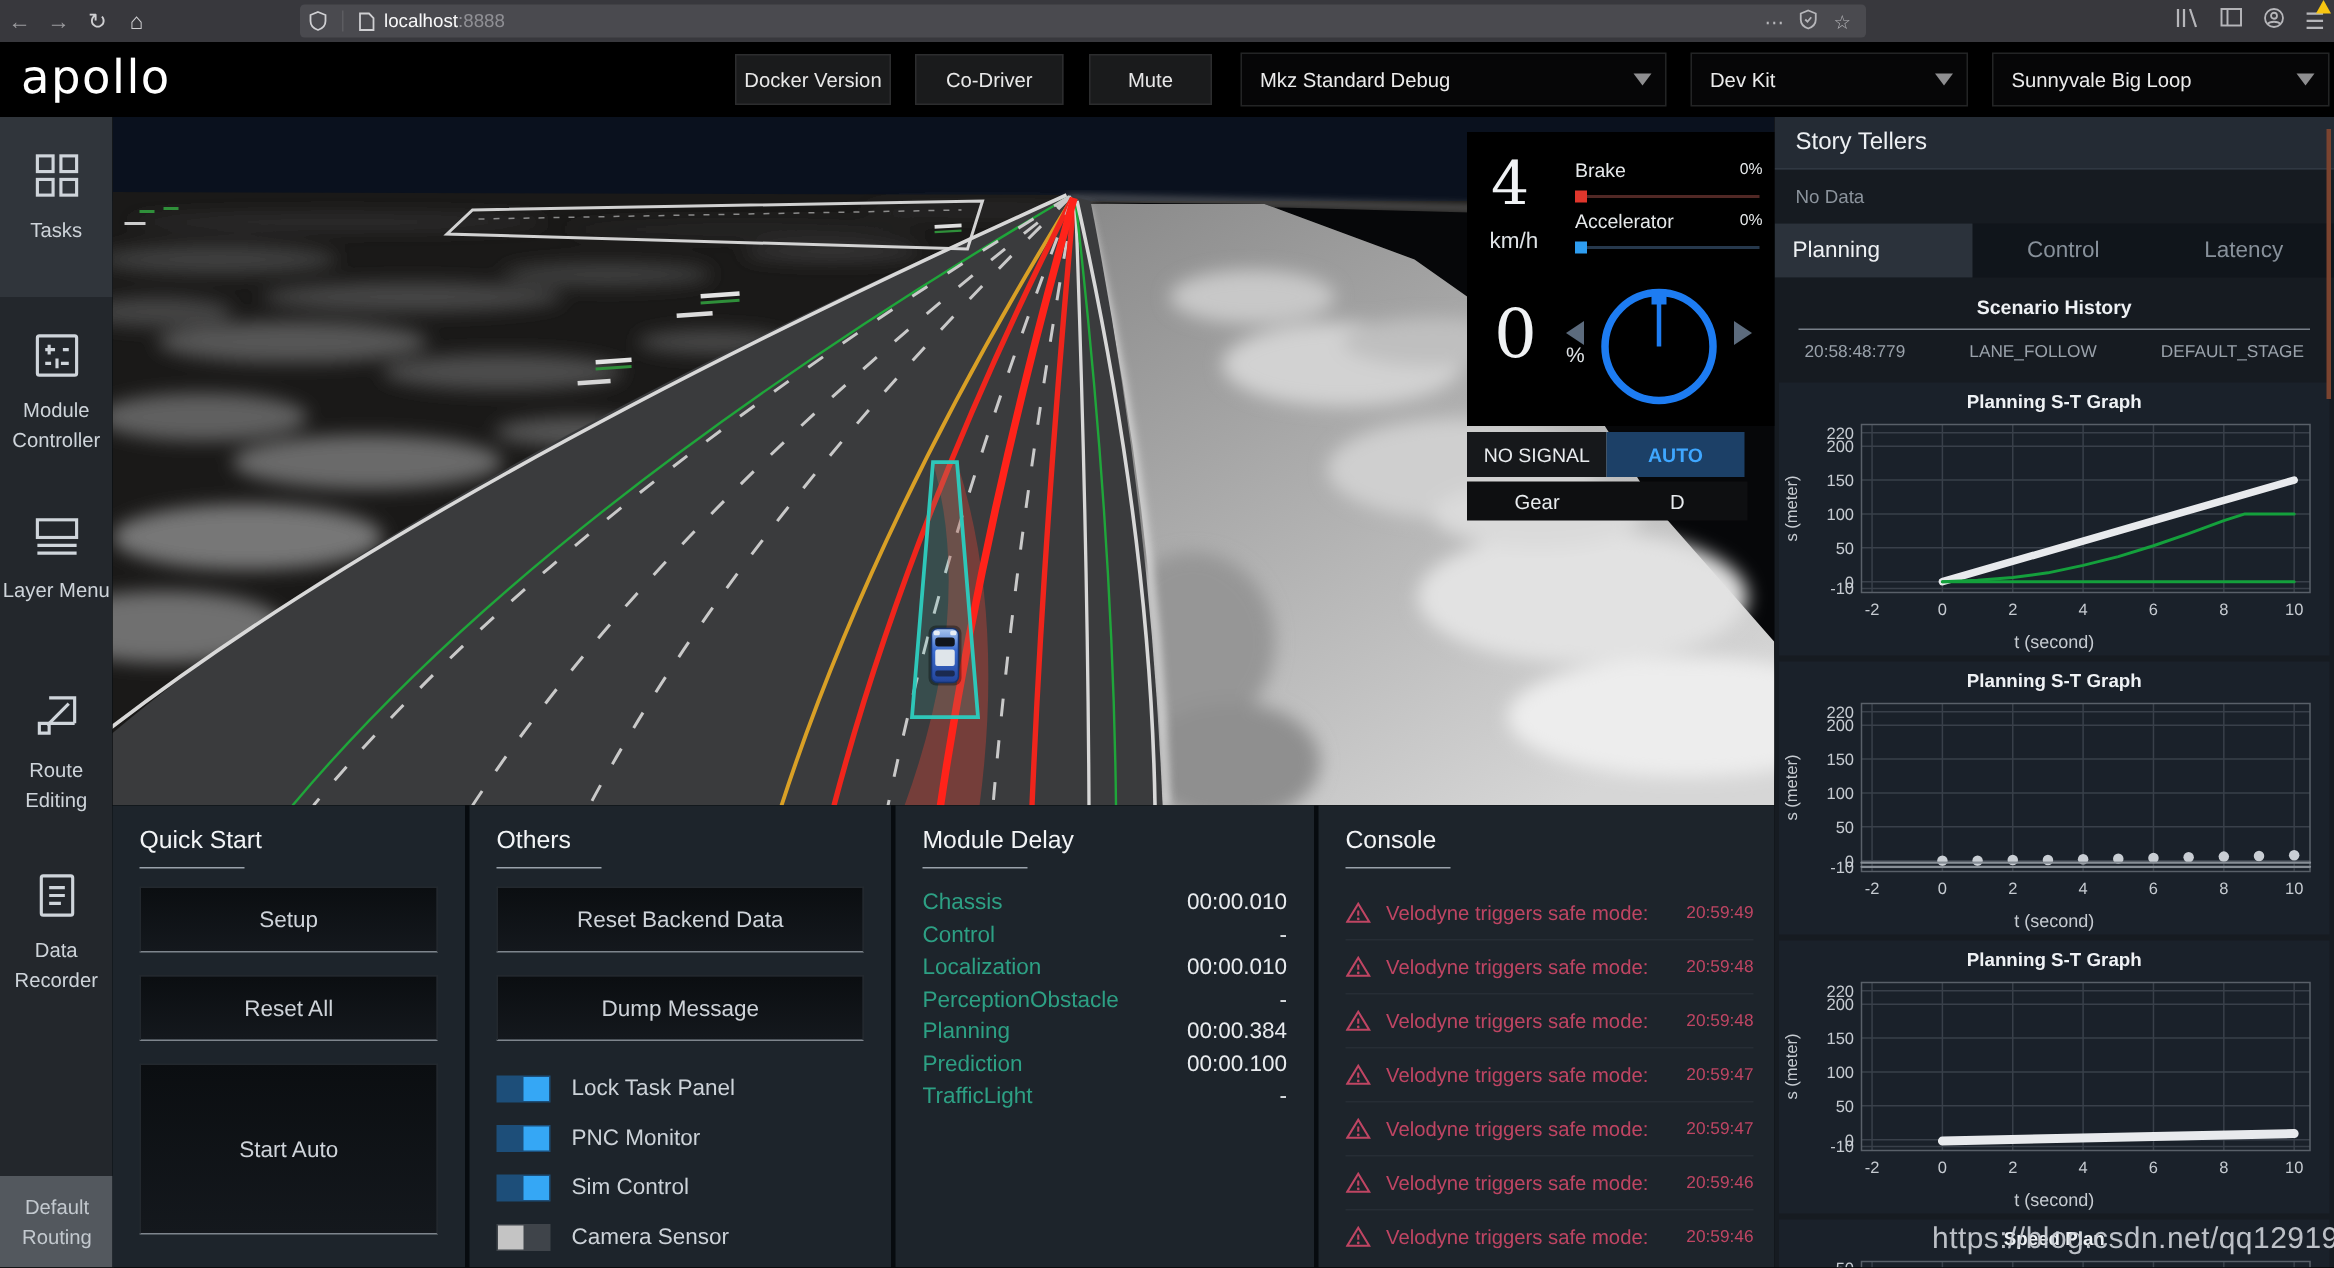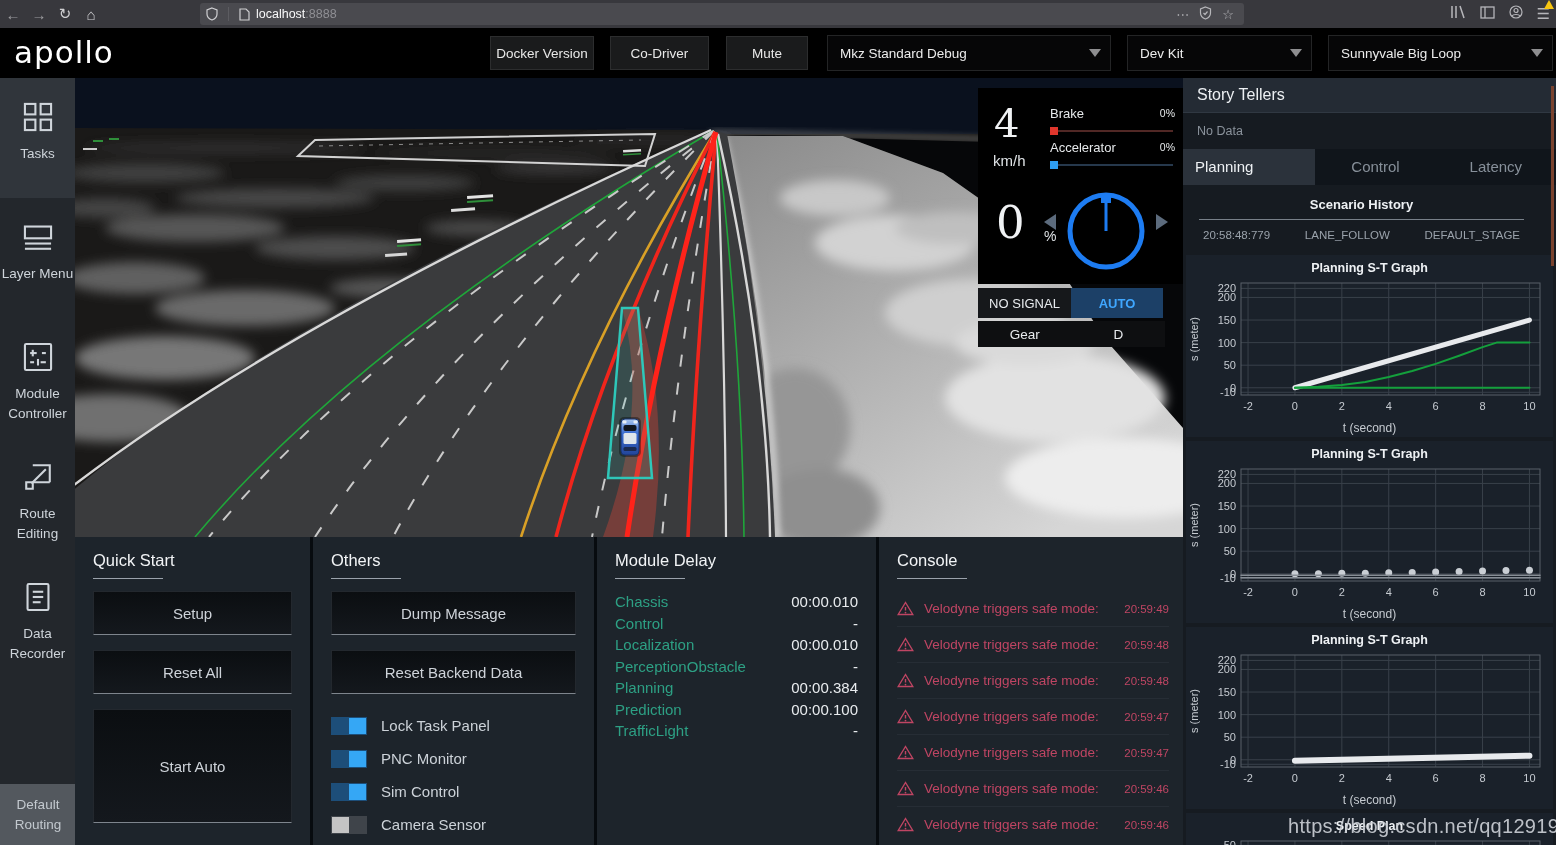--- a/index.html
+++ b/index.html
@@ -71,21 +71,21 @@
   .gear-row span{flex:1;display:flex;align-items:center;justify-content:center;}
 
   
   .rpanel{position:absolute;left:1183px;top:78px;width:373px;height:767px;background:#161b21;overflow:hidden;}
   .rp-header{height:34px;line-height:34px;background:#242b34;border-bottom:1px solid #303842;color:#edf0f3;
              font-size:16px;padding-left:14px;}
   .rp-nodata{height:36px;line-height:36px;padding-left:14px;color:#8b939c;font-size:12.5px;}
   .rp-tabs{height:36px;display:flex;background:#10151b;}
   .rp-tab{flex:1;line-height:36px;text-align:center;color:#87909a;font-size:15px;cursor:pointer;}
   .rp-tab.active{background:#2b323b;color:#eef1f4;text-align:left;padding-left:12px;}
-  .scenario{padding:12px 30px 8px 14px;}
+  .scenario{padding:12px 14px 8px 14px;}
   .scenario-title{text-align:center;color:#eef1f4;font-size:13px;font-weight:bold;}
   .scenario hr{border:none;border-top:1px solid #788089;margin:7px 2px;}
   .scenario-row{display:flex;justify-content:space-between;color:#9aa2ab;font-size:11.5px;padding:2px 6px;}
   .chart-block{margin:4px 3px 2px 3px;background:#1a212a;padding-top:6px;}
   .chart-title{text-align:center;color:#eef1f4;font-size:12.5px;font-weight:bold;height:16px;}
   .chart-xlabel{text-align:center;color:#c6cbd1;font-size:12px;height:16px;}
   .plot{height:144px;}
   .chart-block.partial{max-height:46px;overflow:hidden;}
   .rscroll{position:absolute;left:1551px;top:86px;width:3px;height:180px;background:#7a432f;z-index:9;}
 
@@ -203,37 +203,37 @@
       <svg class="sicon" viewBox="0 0 26 26">
         <rect x="3" y="3" width="8" height="8"></rect>
           <rect x="15" y="3" width="8" height="8"></rect>
         <rect x="3" y="15" width="8" height="8"></rect>
           <rect x="15" y="15" width="8" height="8"></rect>
       </svg>
       <div class="slabel">Tasks</div>
     </div>
     <div class="sitem">
       <svg class="sicon" viewBox="0 0 26 26">
-        <rect x="3" y="5" width="20" height="9"></rect>
-          <line x1="3" y1="18" x2="23" y2="18"></line>
-          <line x1="3" y1="22" x2="23" y2="22"></line>
-      </svg>
-      <div class="slabel">Layer Menu</div>
-    </div>
-    <div class="sitem">
-      <svg class="sicon" viewBox="0 0 26 26">
         <rect x="3" y="3" width="20" height="20" rx="1"></rect>
         <line x1="7" y1="10" x2="12" y2="10"></line>
           <line x1="9" y1="7.5" x2="9" y2="12.5"></line>
           <line x1="16" y1="10" x2="19" y2="10"></line>
         <line x1="7" y1="17" x2="10" y2="17"></line>
           <line x1="13" y1="14.5" x2="13" y2="19.5"></line>
           <line x1="15" y1="17" x2="19" y2="17"></line>
       </svg>
       <div class="slabel">Module Controller</div>
+    </div>
+    <div class="sitem">
+      <svg class="sicon" viewBox="0 0 26 26">
+        <rect x="3" y="5" width="20" height="9"></rect>
+          <line x1="3" y1="18" x2="23" y2="18"></line>
+          <line x1="3" y1="22" x2="23" y2="22"></line>
+      </svg>
+      <div class="slabel">Layer Menu</div>
     </div>
     <div class="sitem">
       <svg class="sicon" viewBox="0 0 26 26">
         <path d="M9 4 H22 V17 M22 17 L9 17 L9 22 L4 22 L4 17 Z" fill="none"></path>
         <line x1="8" y1="18" x2="19" y2="7"></line>
       </svg>
       <div class="slabel">Route Editing</div>
     </div>
     <div class="sitem">
       <svg class="sicon" viewBox="0 0 26 26">
@@ -574,22 +574,22 @@
       <div class="panel-title">Quick Start</div>
       <div class="panel-underline"></div>
       <div class="pbtn">Setup</div>
       <div class="pbtn">Reset All</div>
       <div class="pbtn tall">Start Auto</div>
     </div>
 
     <div class="panel p-others">
       <div class="panel-title">Others</div>
       <div class="panel-underline"></div>
+      <div class="pbtn">Reset Backend Data</div>
       <div class="pbtn">Dump Message</div>
-      <div class="pbtn">Reset Backend Data</div>
       <div class="toggle-row">
         <span class="toggle on">
             <span class="knob"></span>
           </span>
         <span class="toggle-label">Lock Task Panel</span>
       </div>
       <div class="toggle-row">
         <span class="toggle on">
             <span class="knob"></span>
           </span>

